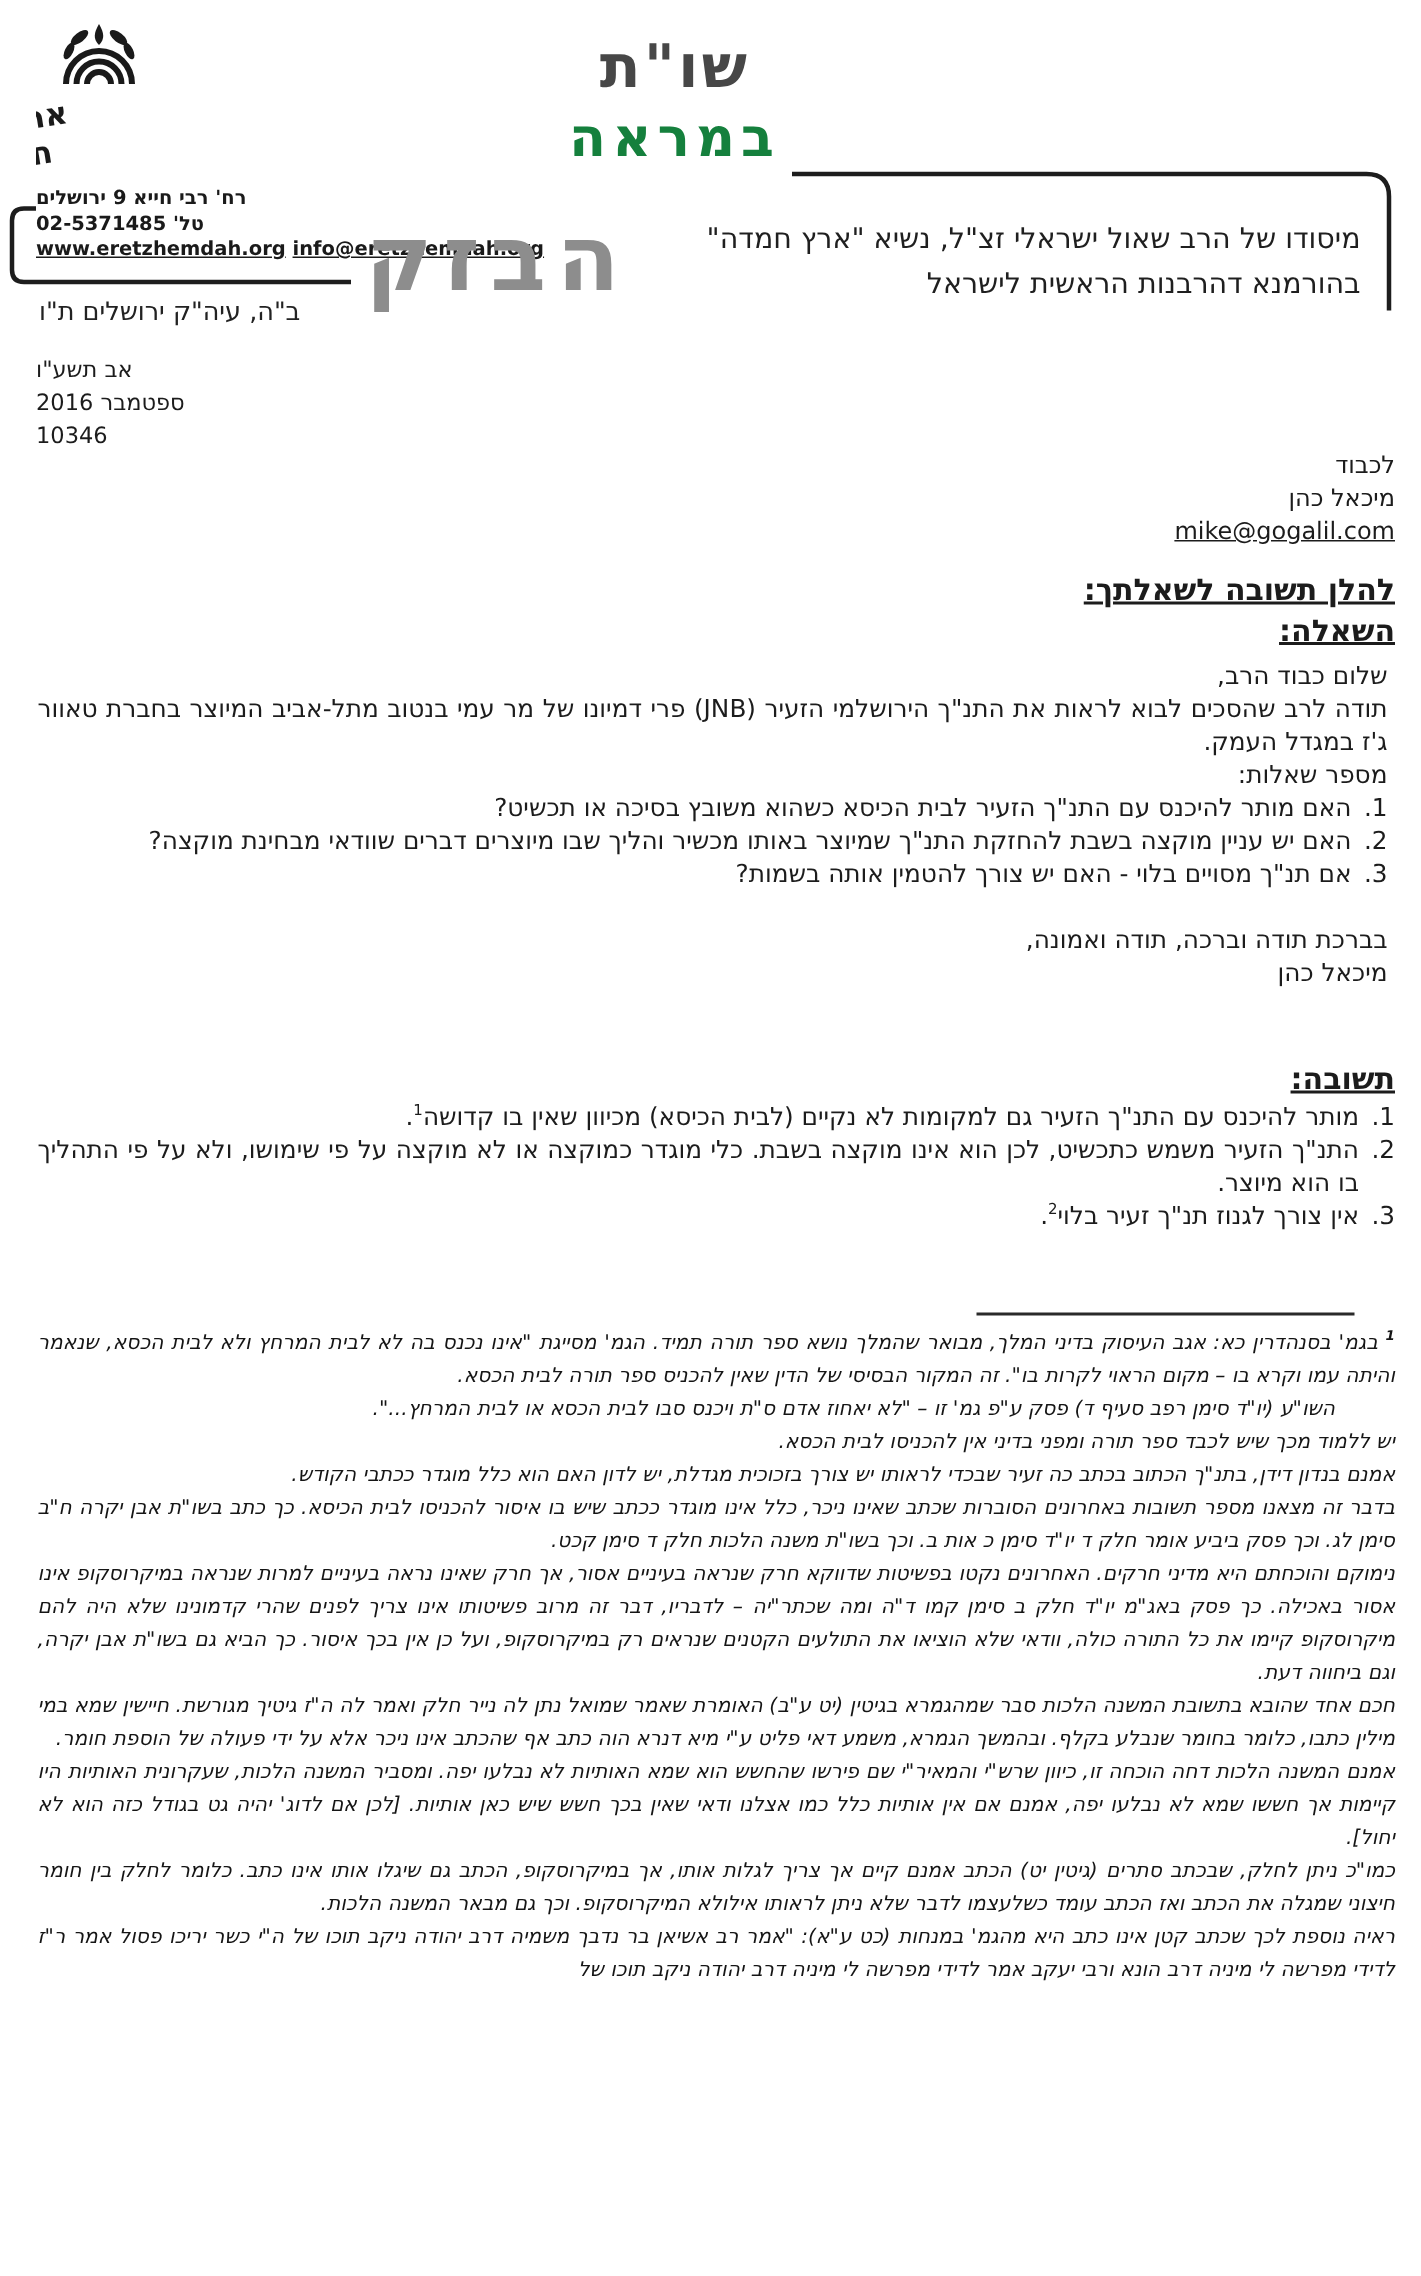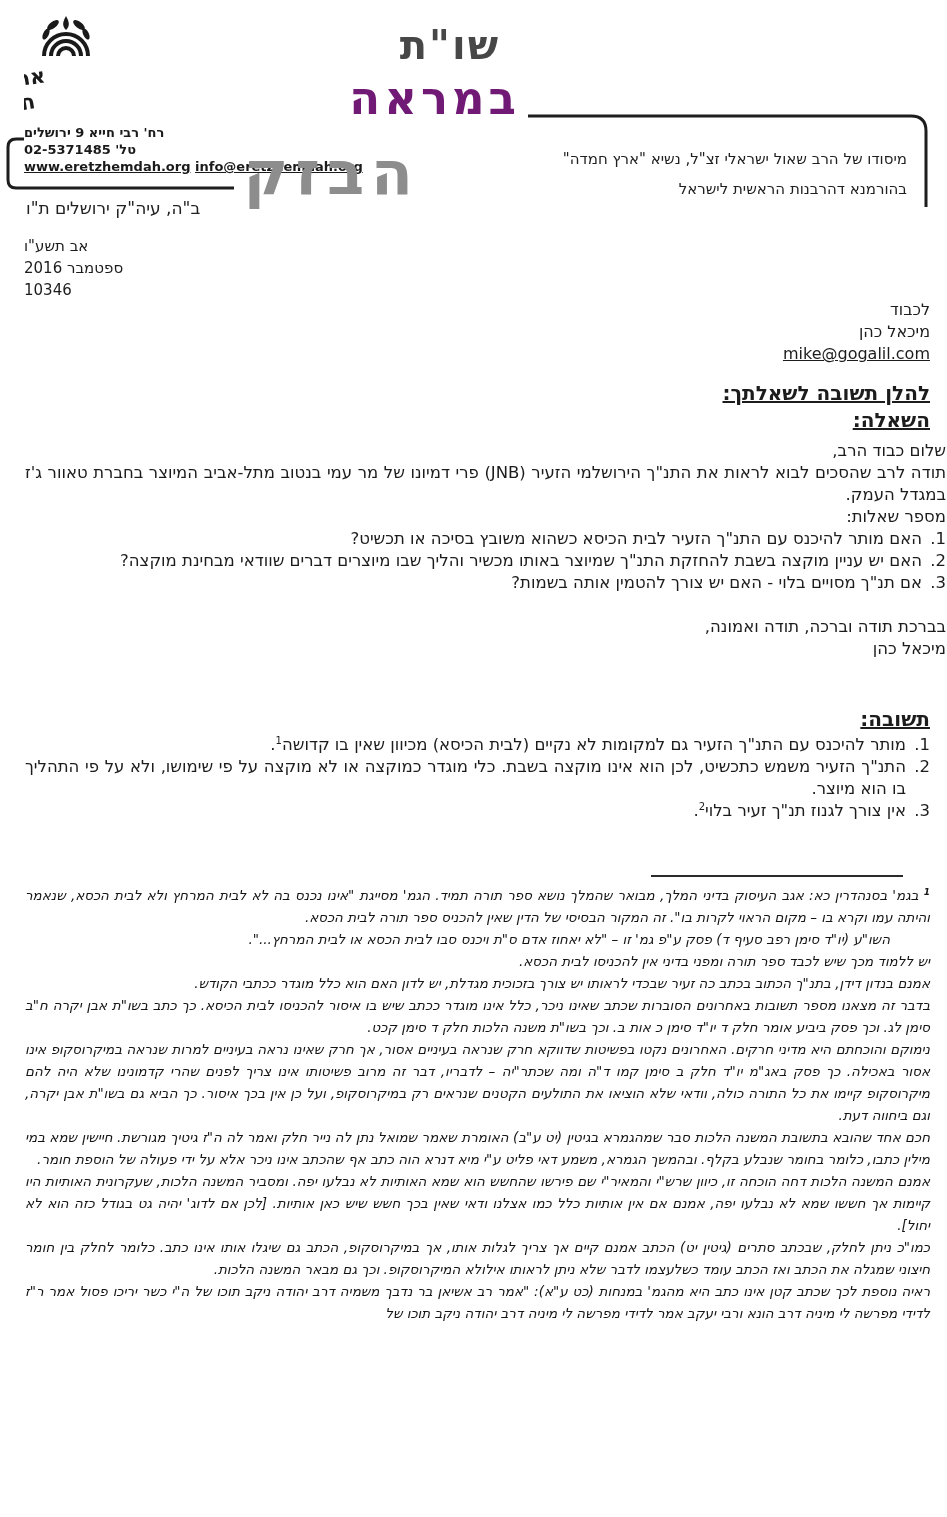--- a/index.html
+++ b/index.html
@@ -7,35 +7,35 @@
         font-family:"DejaVu Sans",sans-serif;color:#1c1c1c;direction:rtl;}
   .abs{position:absolute;}
   
   .logo-svg{left:24px;top:14px;width:84px;height:104px;}
   .contact{left:24px;top:124px;direction:rtl;text-align:left;font-size:13px;
            font-weight:bold;line-height:17px;color:#1a1a1a;}
   .contact .ltr{direction:ltr;unicode-bidi:embed;display:inline-block;}
   .contact a{color:inherit;text-decoration:underline;}
   .blessing{left:26px;top:198px;font-size:17px;color:#222;}
   .title-1{right:447px;top:22px;font-size:40px;font-weight:bold;color:#474747;letter-spacing:2px;}
-  .title-2{right:427px;top:72px;font-size:45px;font-weight:bold;color:#701a75;letter-spacing:4px;}
+  .title-2{right:427px;top:72px;font-size:36px;font-weight:bold;color:#15803d;letter-spacing:4px;}
   .title-3{right:527px;top:137px;font-size:61px;font-weight:bold;color:#8d8d8d;letter-spacing:7px;}
-  .subtitle{right:40px;top:144px;text-align:right;font-size:15px;line-height:30px;color:#1f1f1f;}
+  .subtitle{right:40px;top:144px;text-align:right;font-size:19px;line-height:30px;color:#1f1f1f;}
   .bracket{pointer-events:none;}
   
   .date-block{left:24px;top:235px;direction:rtl;text-align:left;font-size:15px;line-height:22px;}
   .recipient{right:17px;top:299px;font-size:16px;line-height:22px;}
   .recipient a{color:inherit;text-decoration:underline;}
   
   .sec-h{font-weight:bold;text-decoration:underline;font-size:20px;text-align:center;}
   .h-intro{right:17px;top:381px;}
   .h-question{right:17px;top:408px;}
   .h-answer{right:17px;top:707px;margin-left:48px;}
   
-  .q-block{right:1px;left:25px;top:440px;font-size:16.5px;line-height:22px;}
+  .q-block{right:22px;left:25px;top:440px;font-size:16.5px;line-height:22px;}
   .q-block p{margin:0;text-align:justify;}
   .list-item{position:relative;padding-right:24px;text-align:justify;}
   .list-item .num{position:absolute;right:0;top:0;}
   .q-closing{margin-top:22px !important;}
   .a-block{right:17px;left:25px;top:734px;font-size:16.5px;line-height:22px;}
   sup.ref{font-size:10px;line-height:0;}
   
   .fn-sep{top:875px;right:44px;width:252px;border-top:2px solid #2a2a2a;height:0;}
   .fn-block{right:17px;left:25px;top:884px;font-size:13.5px;line-height:22px;color:#151515;}
   .fn-block p{margin:0;text-align:justify;font-style:italic;}

